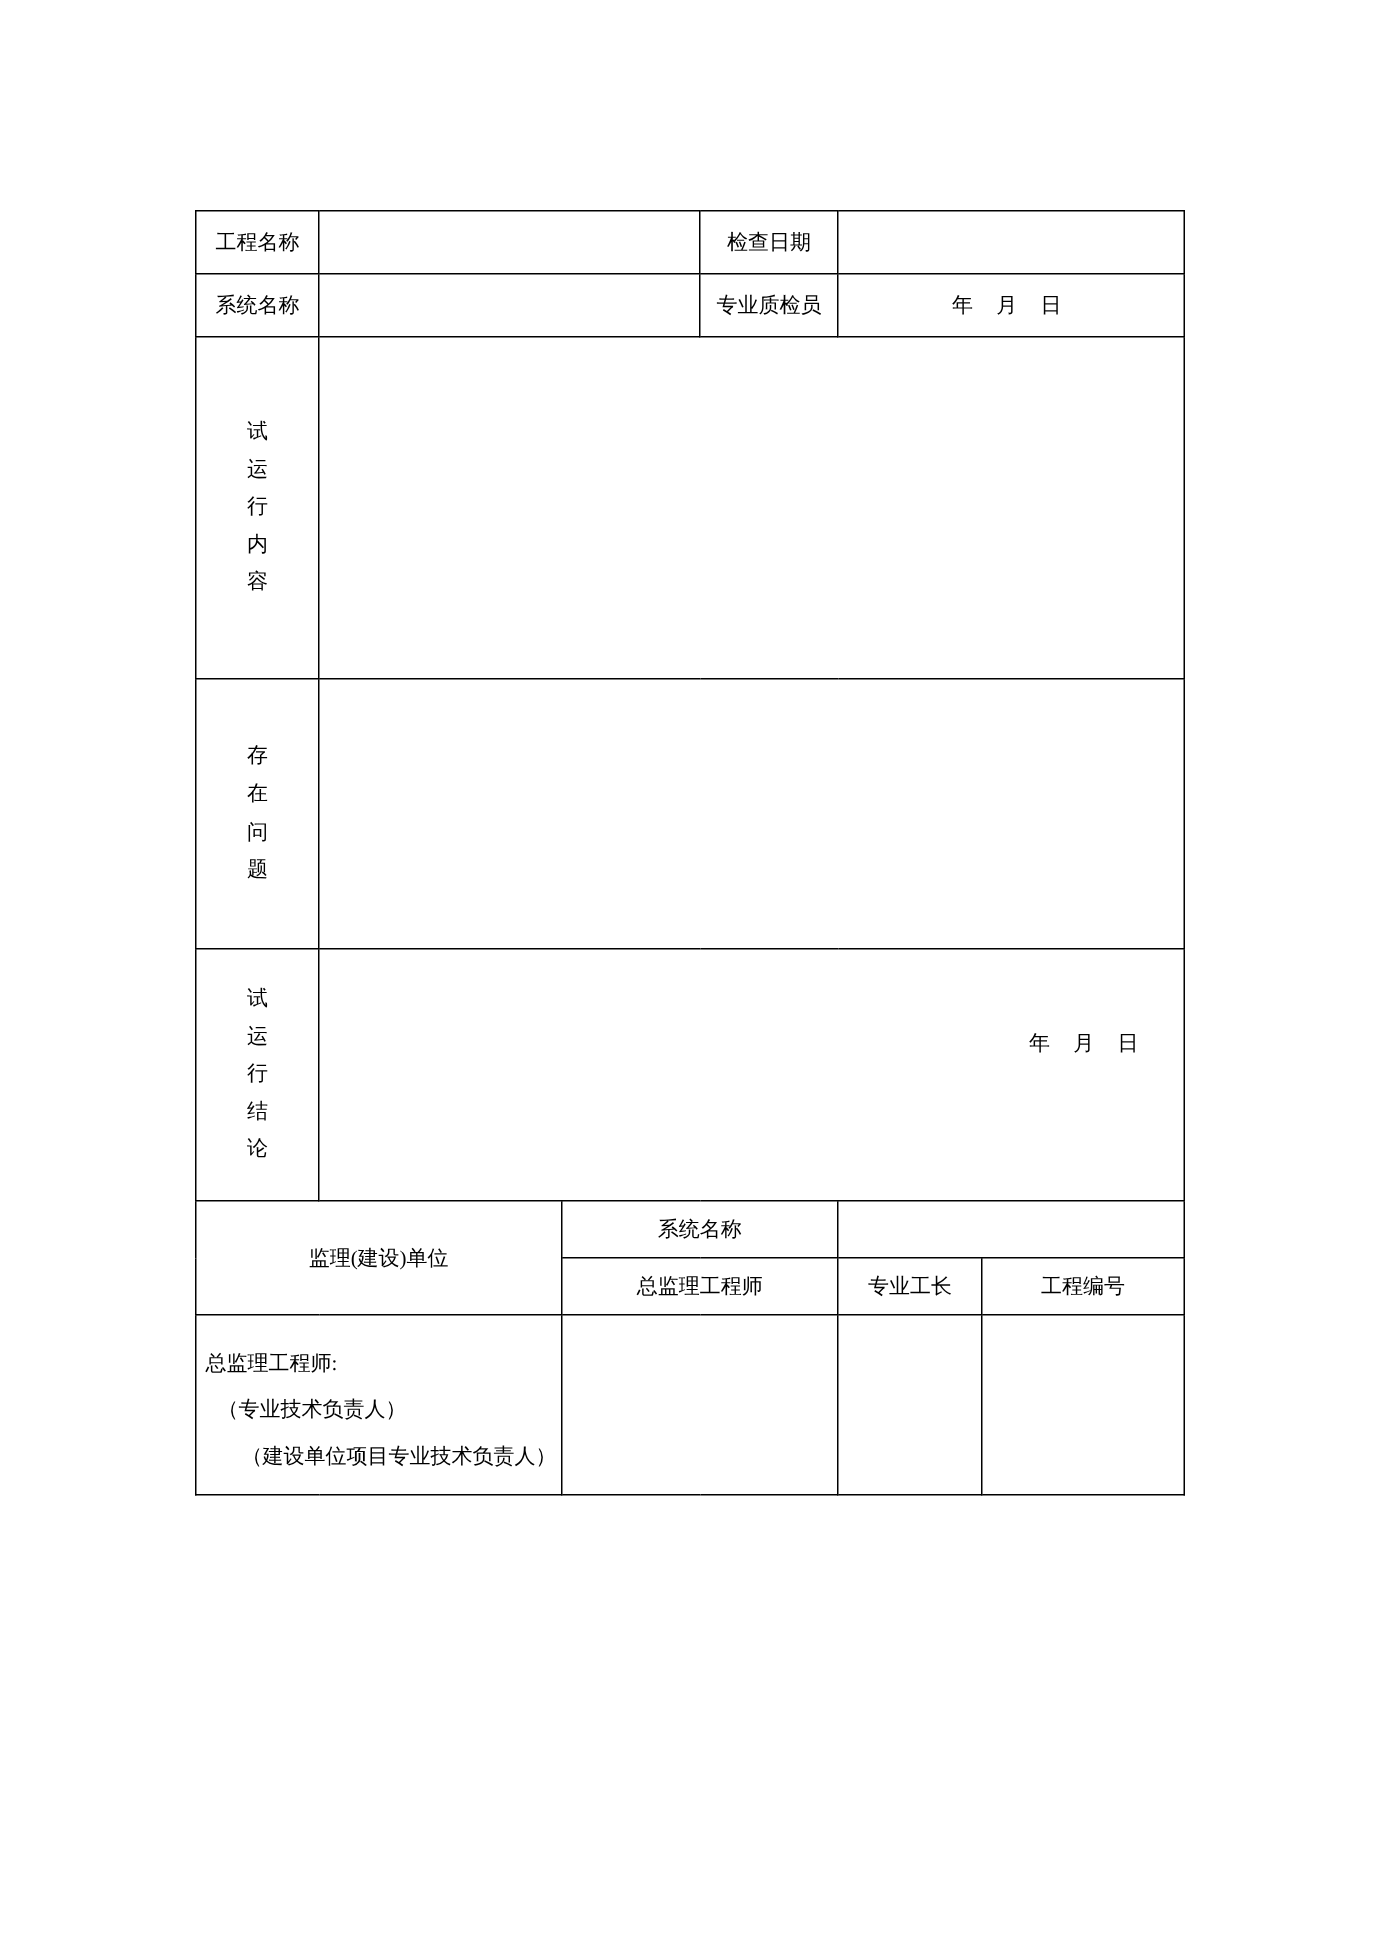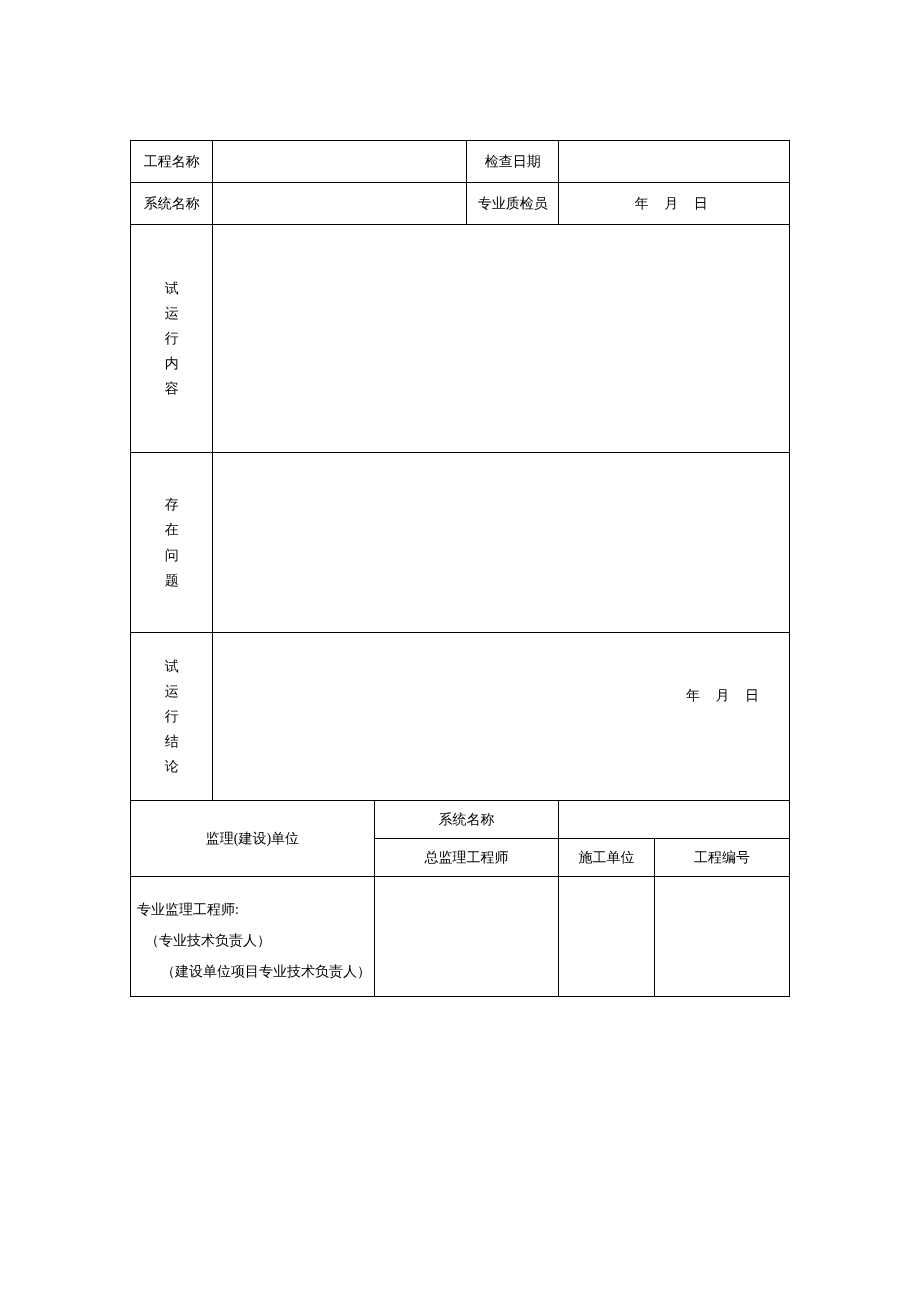--- a/index.html
+++ b/index.html
@@ -132,27 +132,27 @@
     </tr>
 
     <tr class="hdr-h">
       <td colspan="2" rowspan="2">监理(建设)单位</td>
       <td colspan="2">系统名称</td>
       <td colspan="2"></td>
     </tr>
 
     <tr class="hdr-h">
       <td colspan="2">总监理工程师</td>
-      <td>施工单位</td>
+      <td>专业工长</td>
       <td>工程编号</td>
     </tr>
 
     <tr class="sig-h">
       <td colspan="2" class="sig-cell">
-        <div class="sig-line1">专业监理工程师:</div>
+        <div class="sig-line1">总监理工程师:</div>
         <div class="sig-line2">（专业技术负责人）</div>
         <div class="sig-line3">（建设单位项目专业技术负责人）</div>
       </td>
       <td colspan="2"></td>
       <td></td>
       <td></td>
     </tr>
 
   </tbody>
     </table>

